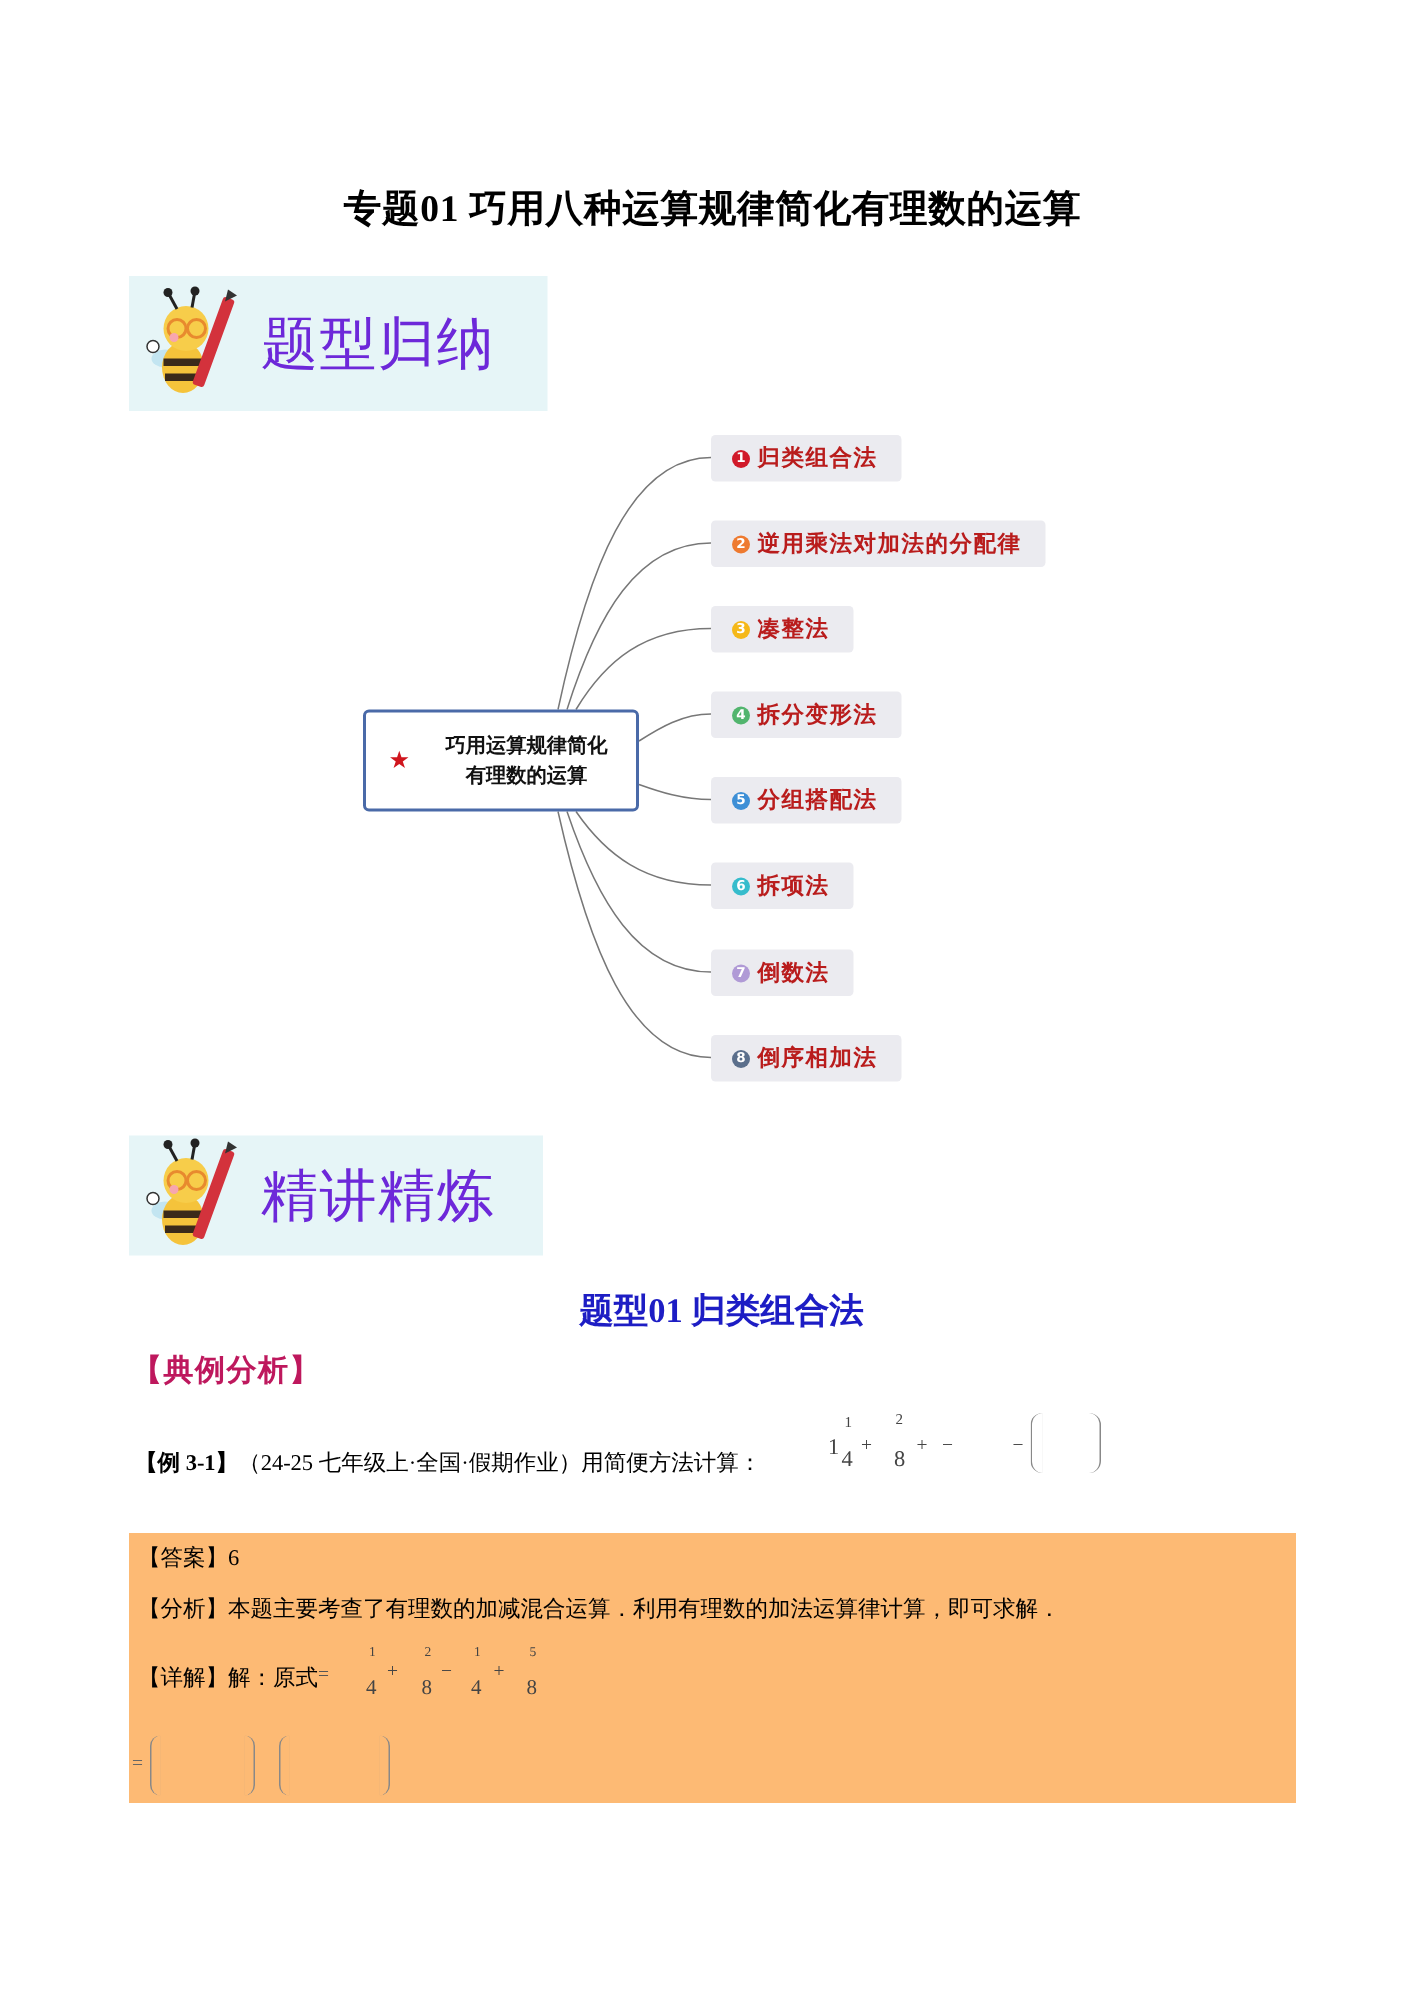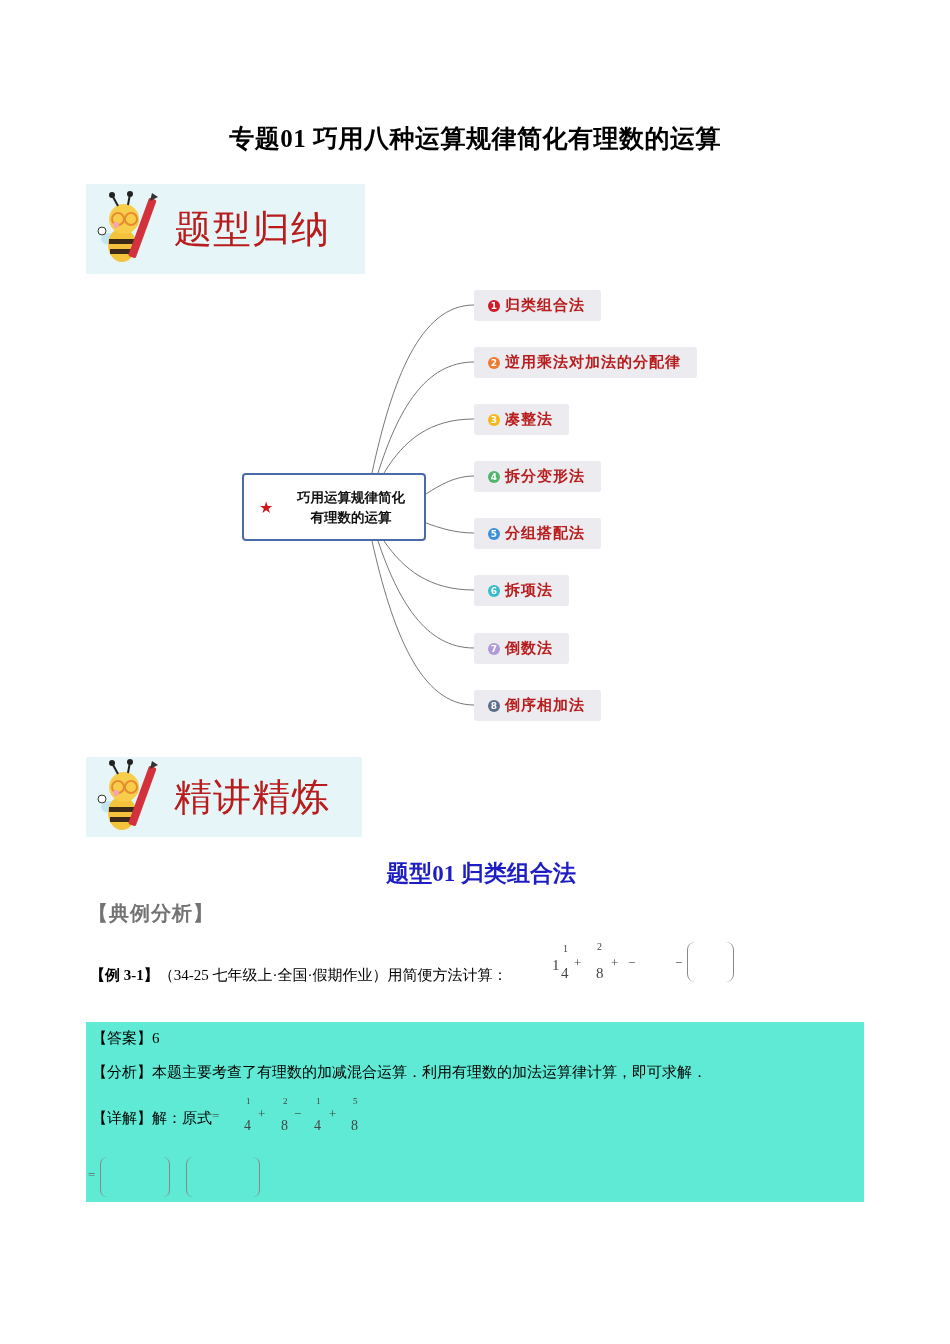--- a/index.html
+++ b/index.html
@@ -11,21 +11,21 @@
     font-size: 25px; font-weight: bold; letter-spacing: 0.5px;
     font-family: "Liberation Serif", "DejaVu Serif", serif;
   }
 
   .banner {
     position: absolute; left: 86px; width: 279px; height: 90px;
     background: #e6f5f7; display: flex; align-items: center;
   }
   .banner .bee { width: 72px; height: 80px; margin-left: 6px; flex: none; }
   .banner .banner-text {
-    font-family: "DejaVu Sans", sans-serif; font-size: 38px; color: #b91c1c;
+    font-family: "DejaVu Sans", sans-serif; font-size: 38px; color: #6d28d9;
     margin-left: 10px; letter-spacing: 1px; font-weight: normal;
   }
 
   
   .mindmap { position: absolute; left: 0; top: 280px; width: 950px; height: 450px; }
   .mm-lines { position: absolute; left: 0; top: 0; }
   .mm-center {
     position: absolute; left: 242px; top: 193px; width: 184px; height: 68px;
     border: 2px solid #4a6aa8; border-radius: 4px; background: #fff;
     display: flex; align-items: center;
@@ -44,33 +44,33 @@
     font-family: "DejaVu Sans", sans-serif; font-weight: bold; display: flex;
     align-items: center; justify-content: center; margin-right: 5px; flex: none;
   }
   .mm-node .node-text { font-size: 15px; font-weight: bold; color: #b91c1c; letter-spacing: 1px; }
 
   .section-heading {
     position: absolute; left: 0; top: 858px; width: 950px; text-align: center;
     color: #1d1dc4; font-size: 23px; font-weight: bold; padding-left: 12px;
   }
   .subheading {
-    position: absolute; left: 88px; top: 900px; color: #737373; font-size: 20px;
+    position: absolute; left: 88px; top: 900px; color: #be185d; font-size: 20px;
     font-weight: bold; letter-spacing: 1px;
   }
   .example-line {
     position: absolute; left: 90px; top: 966px; font-size: 15px; white-space: nowrap;
   }
   .example-line .ex-label { font-weight: bold; }
   .formula { position: absolute; font-family: "Liberation Serif", serif; color: #444; }
   .formula span { position: absolute; white-space: nowrap; }
 
   .answer-box {
     position: absolute; left: 86px; top: 1022px; width: 778px; height: 180px;
-    background: #5eead4;
+    background: #fdba74;
   }
   .ans-line { position: absolute; left: 6px; font-size: 15px; white-space: nowrap; }
   .paren { position: absolute; border-color: #888; border-style: solid; }
 </style>
 </head>
 <body>
 
 <div class="doc-title">专题01 巧用八种运算规律简化有理数的运算</div>
 
 <div class="banner" style="top:184px;">
@@ -168,21 +168,21 @@
     <polygon points="60,4 66,8 58,12" fill="#333"></polygon>
     <circle cx="10" cy="42" r="4" fill="#fff" stroke="#333" stroke-width="1"></circle>
   </svg>
   <span class="banner-text">精讲精炼</span>
 </div>
 
 <div class="section-heading">题型01 归类组合法</div>
 <div class="subheading">【典例分析】</div>
 
 <div class="example-line">
-  <span class="ex-label">【例 3-1】</span><span>（34-25 七年级上·全国·假期作业）用简便方法计算：</span>
+  <span class="ex-label">【例 3-1】</span><span>（24-25 七年级上·全国·假期作业）用简便方法计算：</span>
 </div>
 
 <div class="formula" style="left:550px; top:940px; width:200px; height:50px;">
   <span style="left:2px; top:17px; font-size:15px;">1</span>
   <span style="left:13px; top:3px; font-size:10px;">1</span>
   <span style="left:11px; top:25px; font-size:15px;">4</span>
   <span style="left:24px; top:15px; font-size:13px;">+</span>
   <span style="left:47px; top:1px; font-size:10px;">2</span>
   <span style="left:46px; top:25px; font-size:15px;">8</span>
   <span style="left:61px; top:15px; font-size:13px;">+</span>

